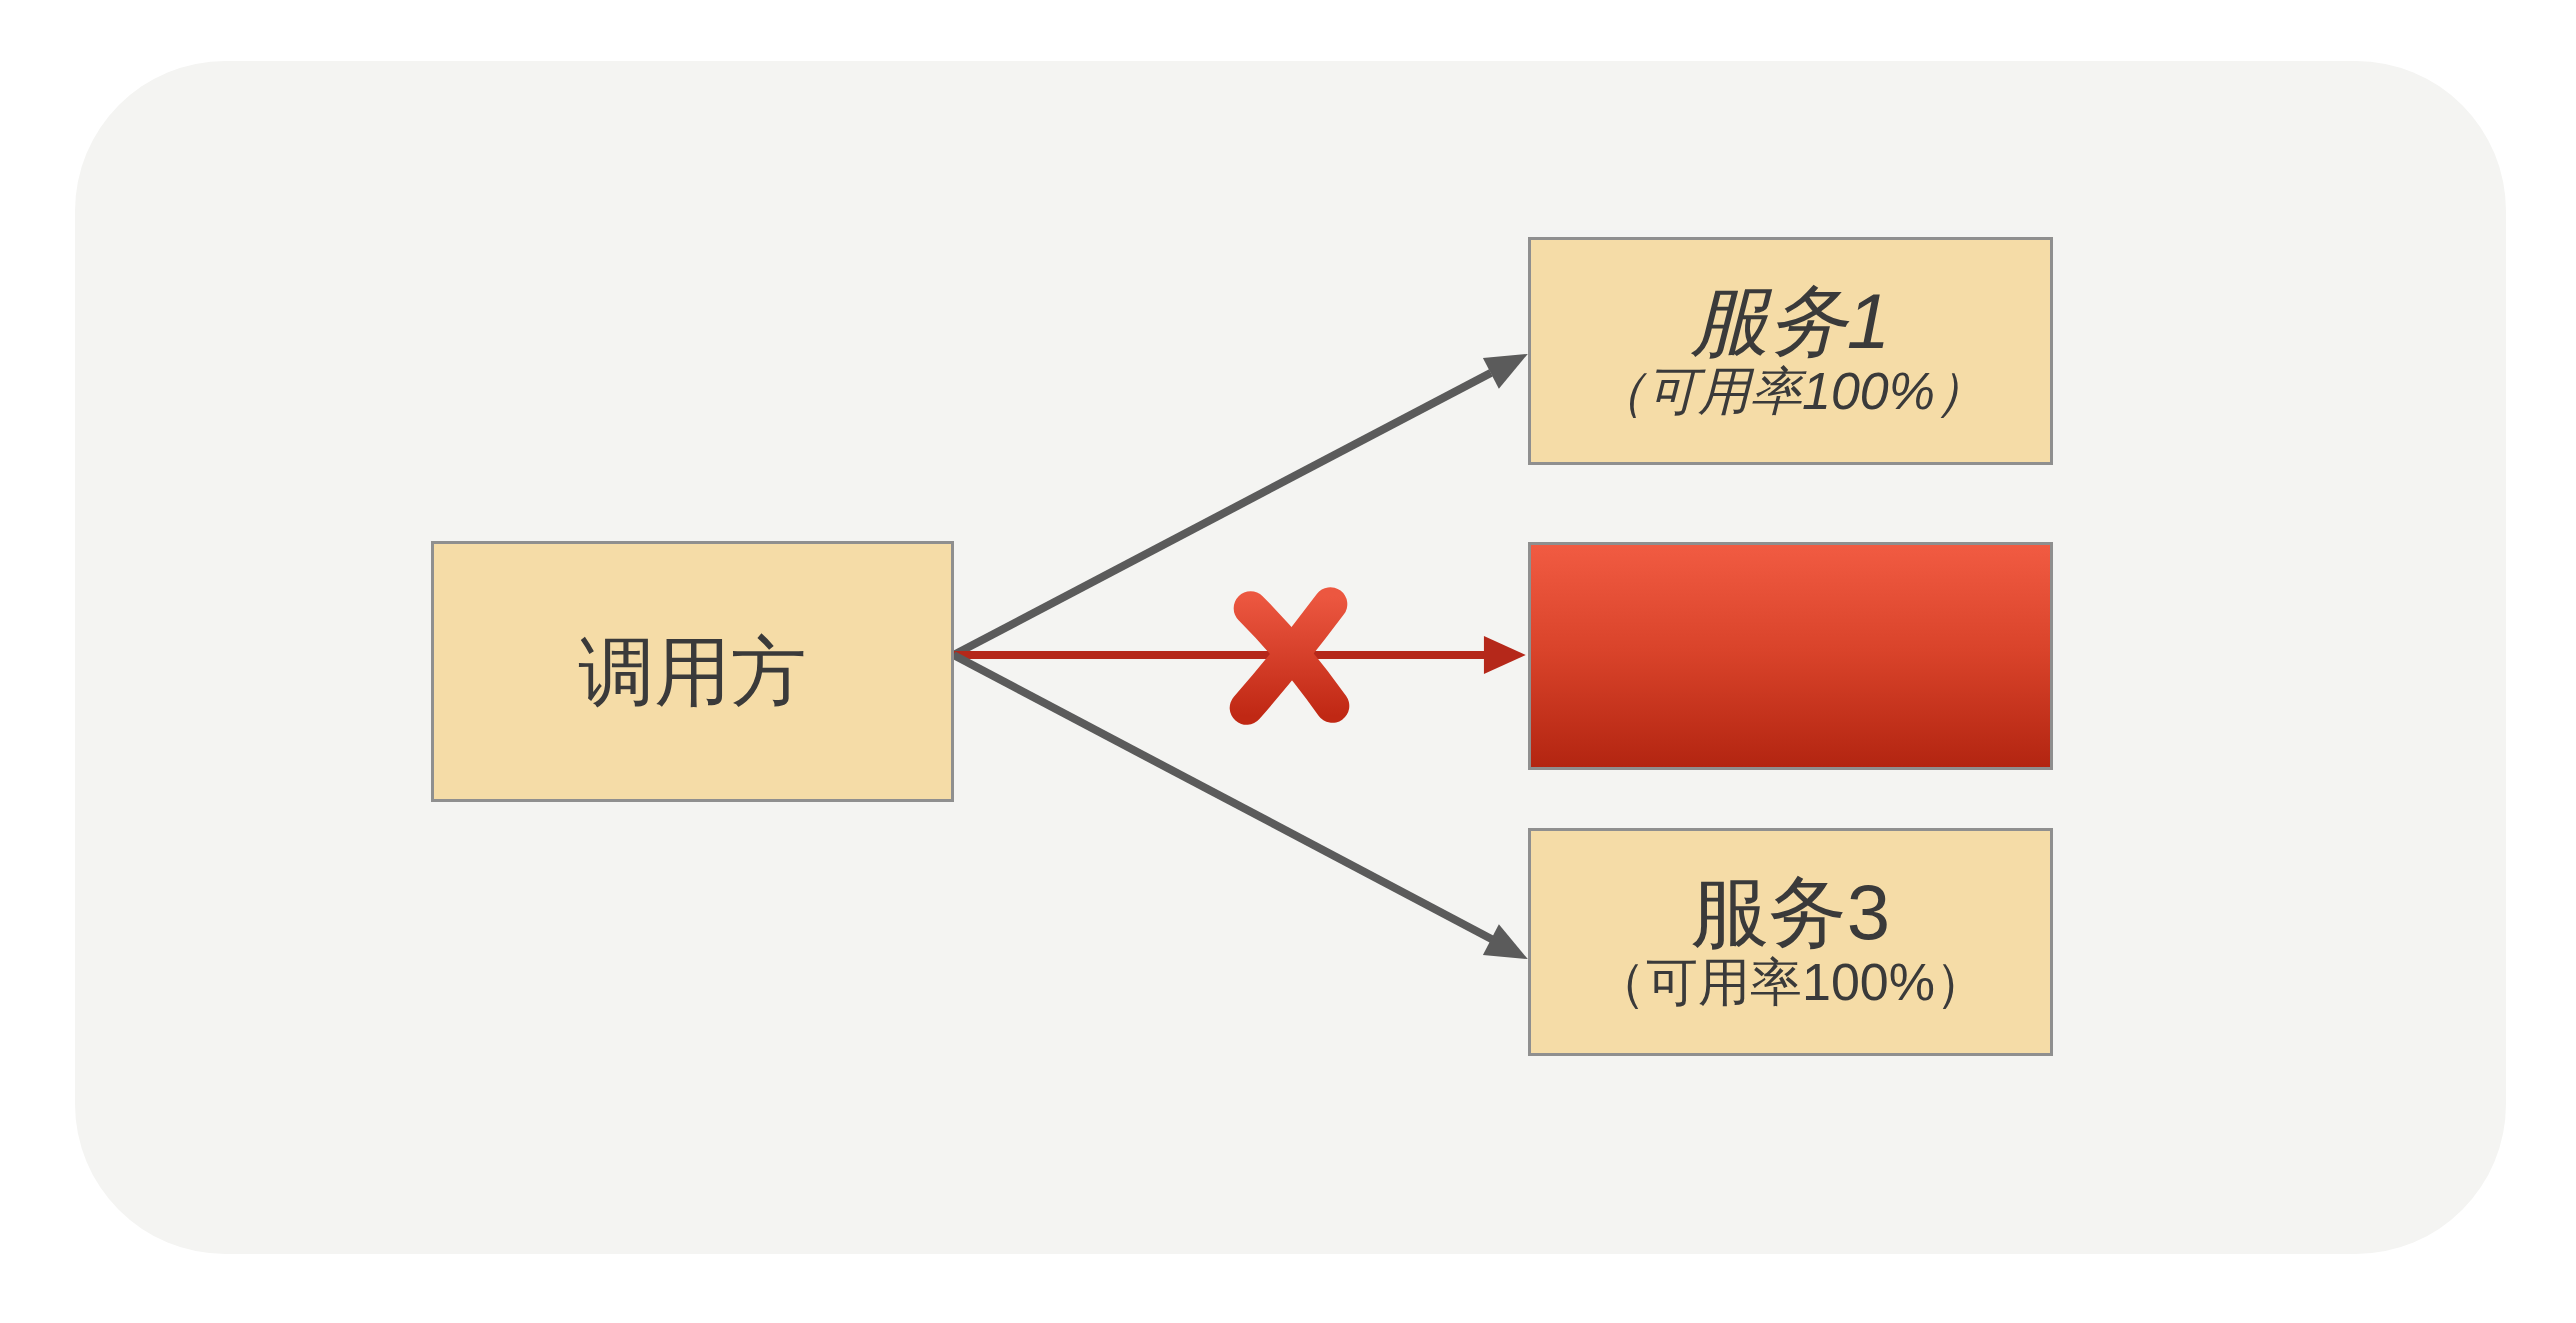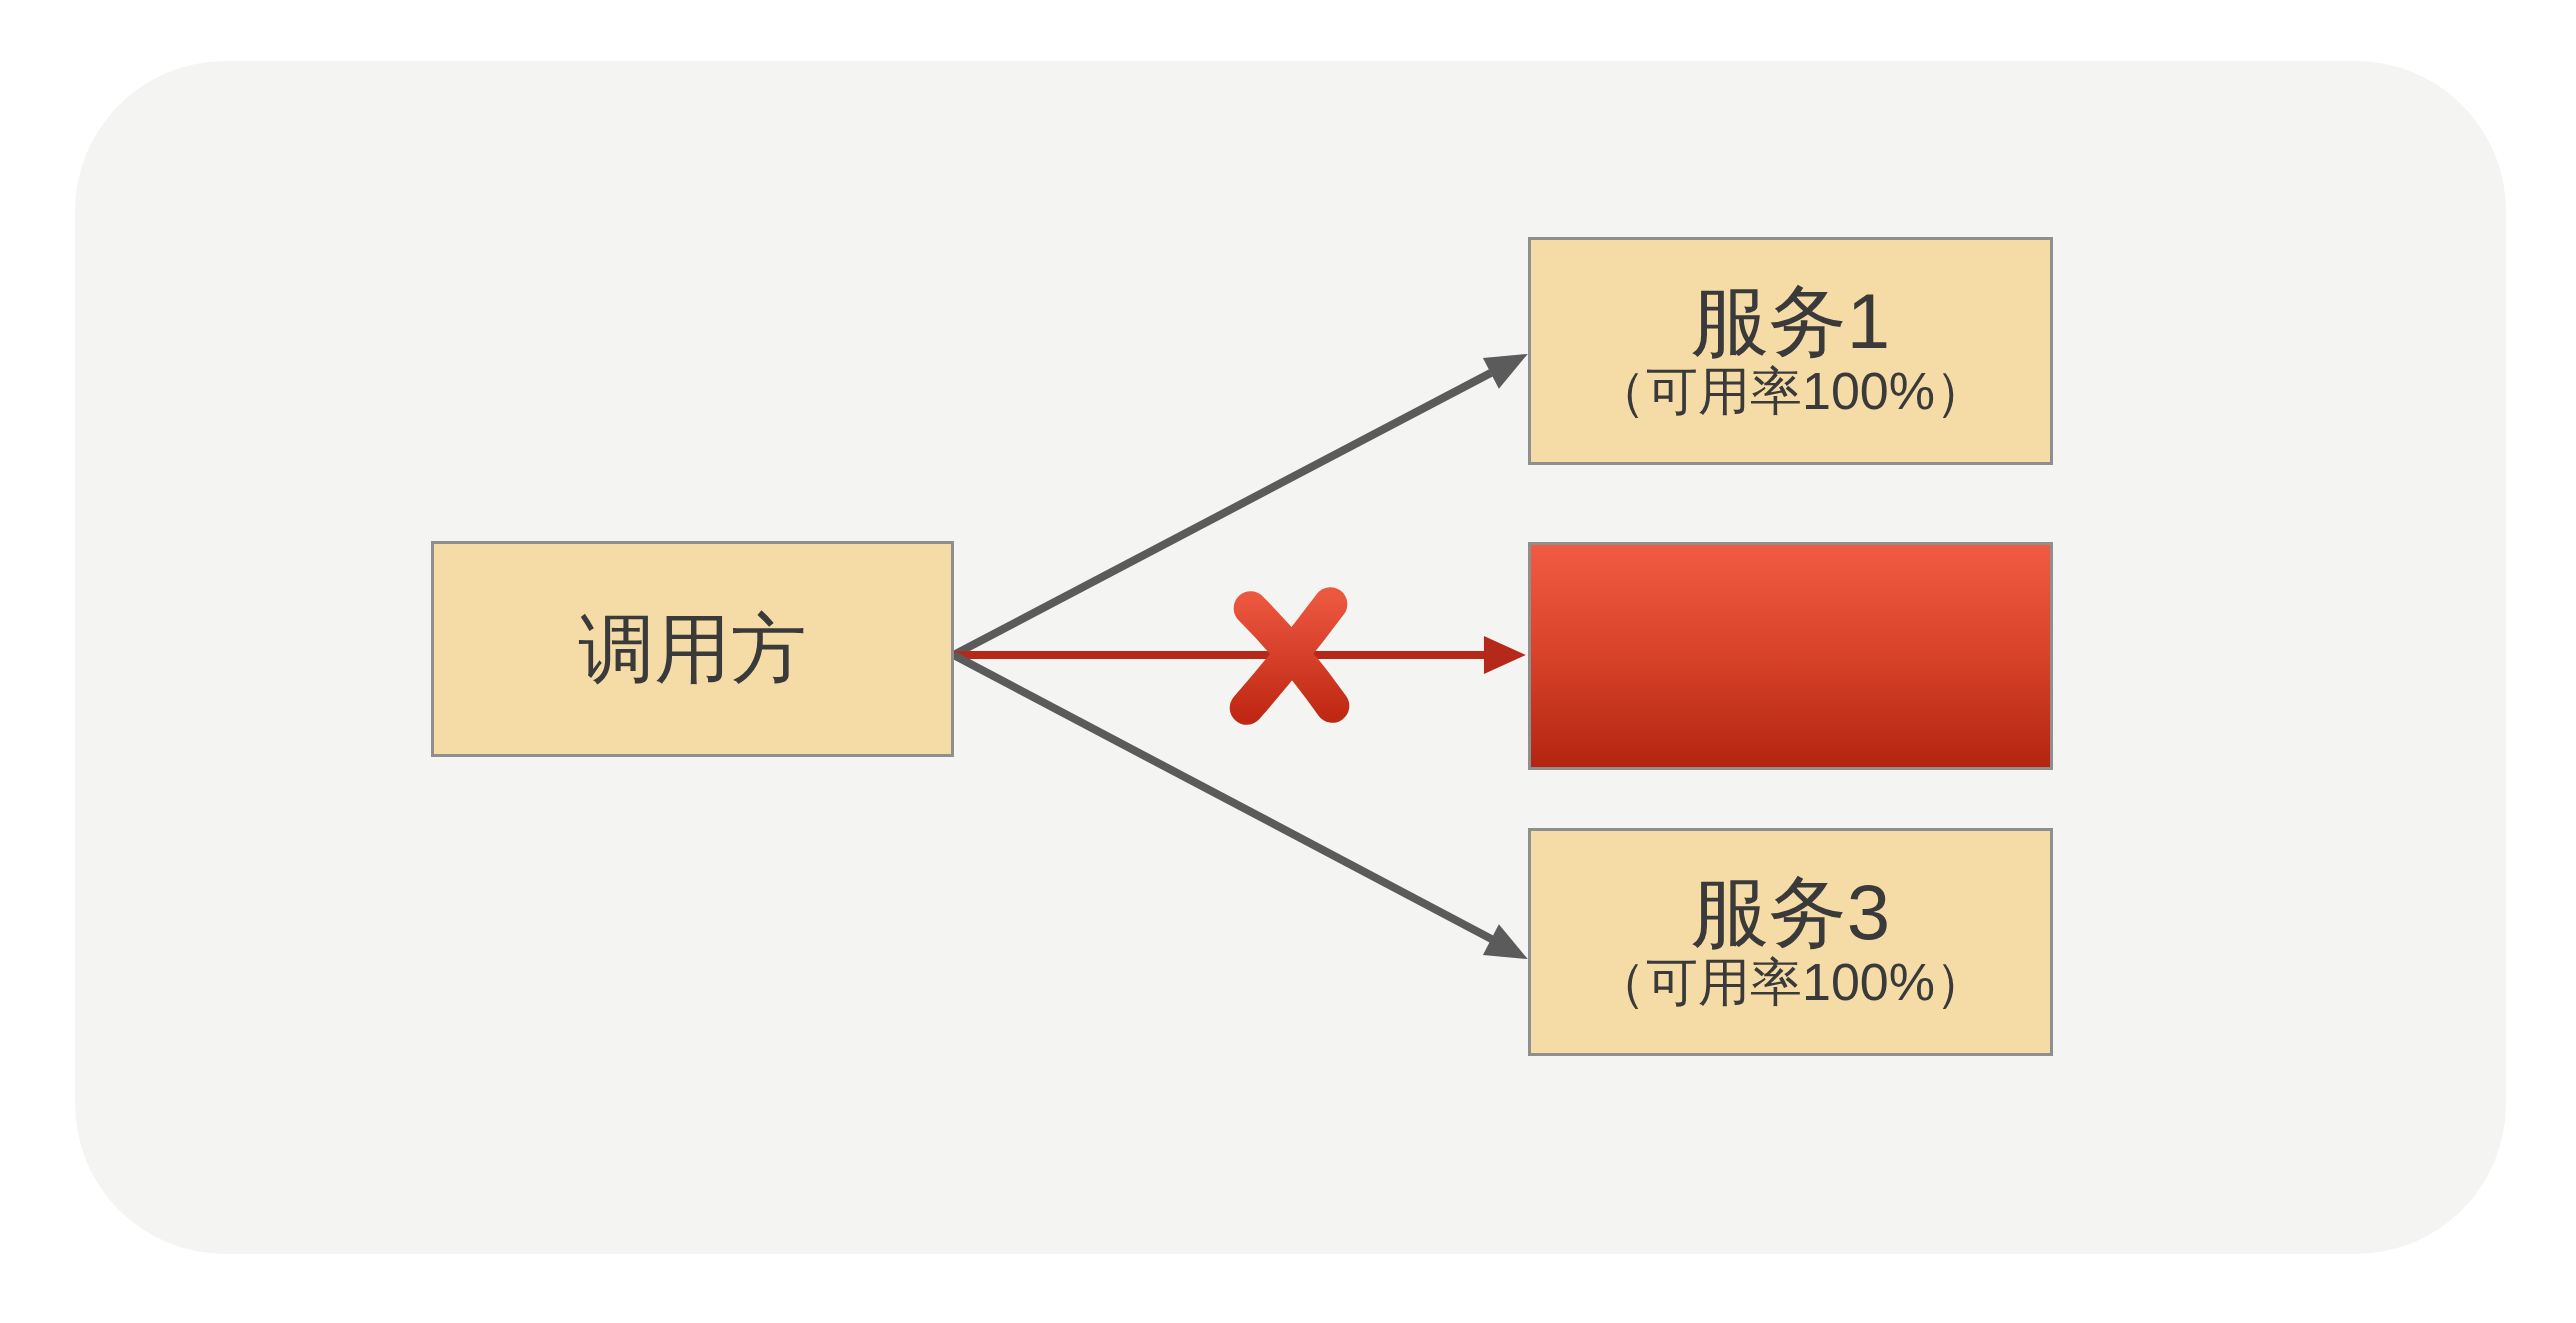--- a/index.html
+++ b/index.html
@@ -47,32 +47,32 @@
     color: #3A3A3A;
   }
   .node-degraded {
     background: linear-gradient(180deg, #F15B42 0%, #D9432A 48%, #B32511 100%);
     color: #FFFFFF;
   }
   .caller-node {
     left: 431px;
     top: 541px;
     width: 523px;
-    height: 216px;
+    height: 261px;
   }
   .caller-label {
     font-size: 76px;
     line-height: 1;
   }
   .service-node {
     left: 1528px;
     width: 525px;
     height: 228px;
   }
-  .service-node.s1 { top: 237px; }
+  .service-node.s1 { top: 237px; font-style: italic; }
   .service-node.s2 { top: 542px; }
   .service-node.s3 { top: 828px; }
   .service-title {
     font-size: 78px;
     line-height: 1.05;
   }
   .service-subtitle {
     font-size: 52px;
     line-height: 1.1;
   }

